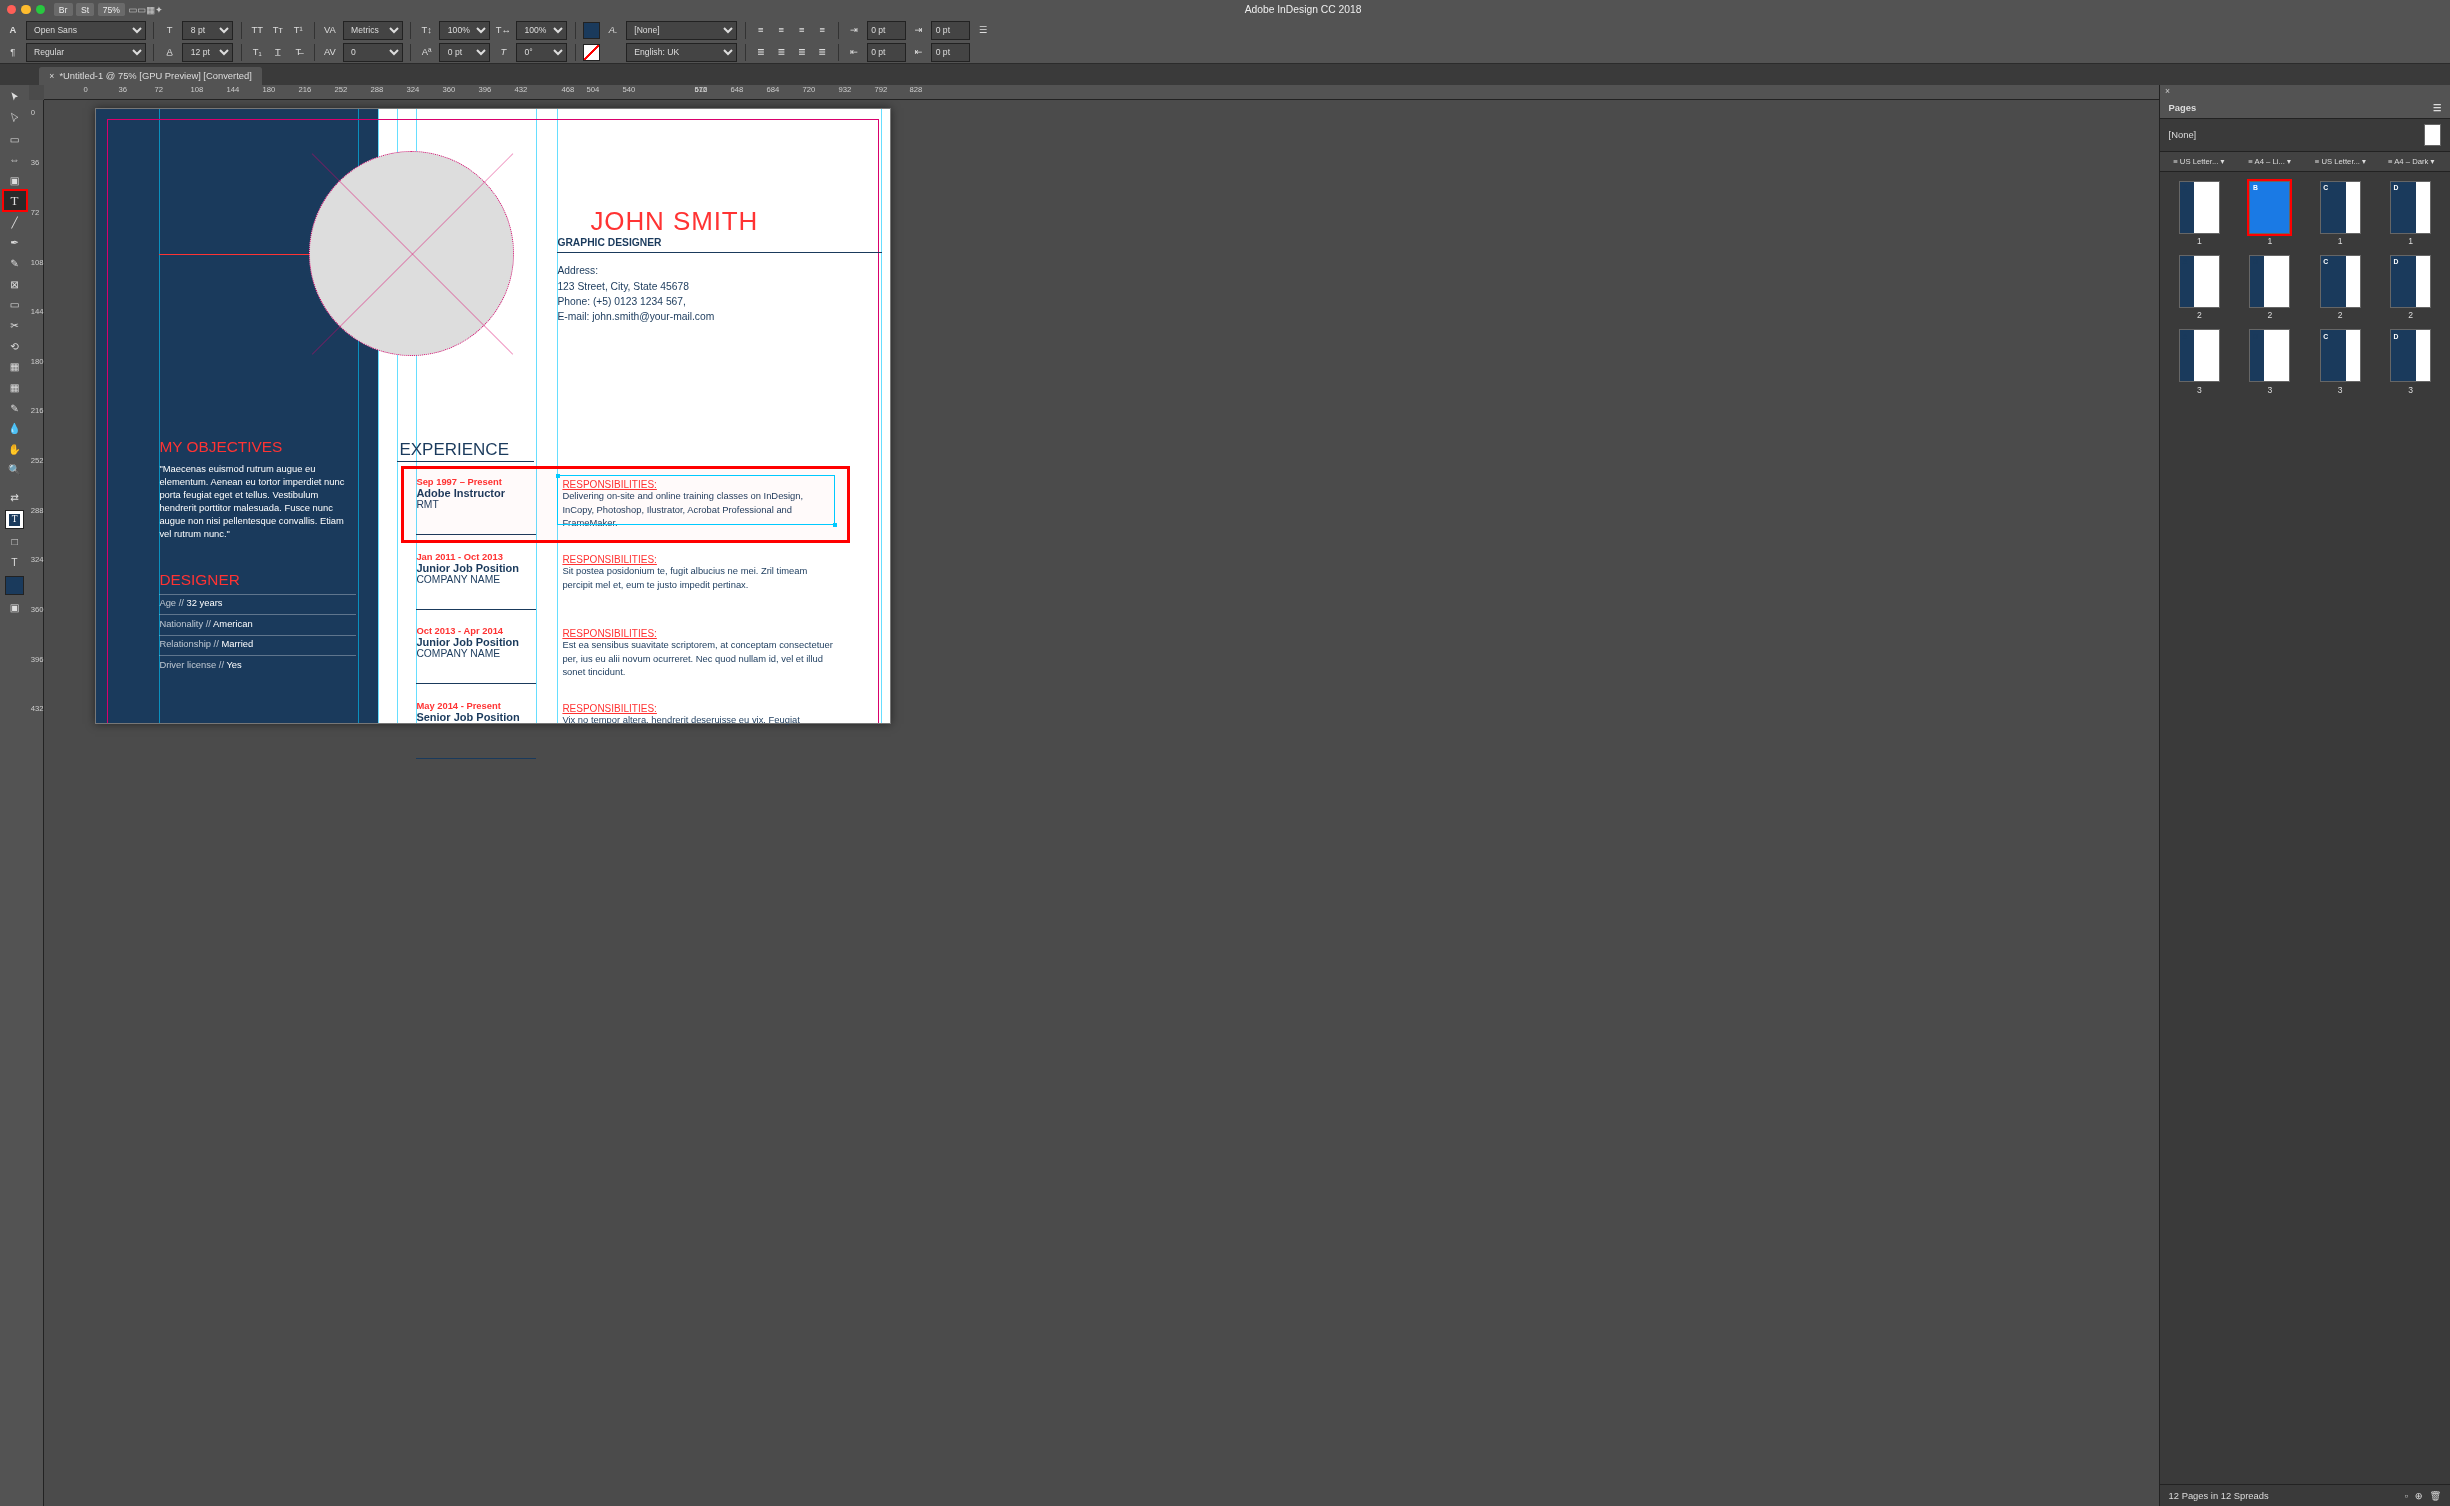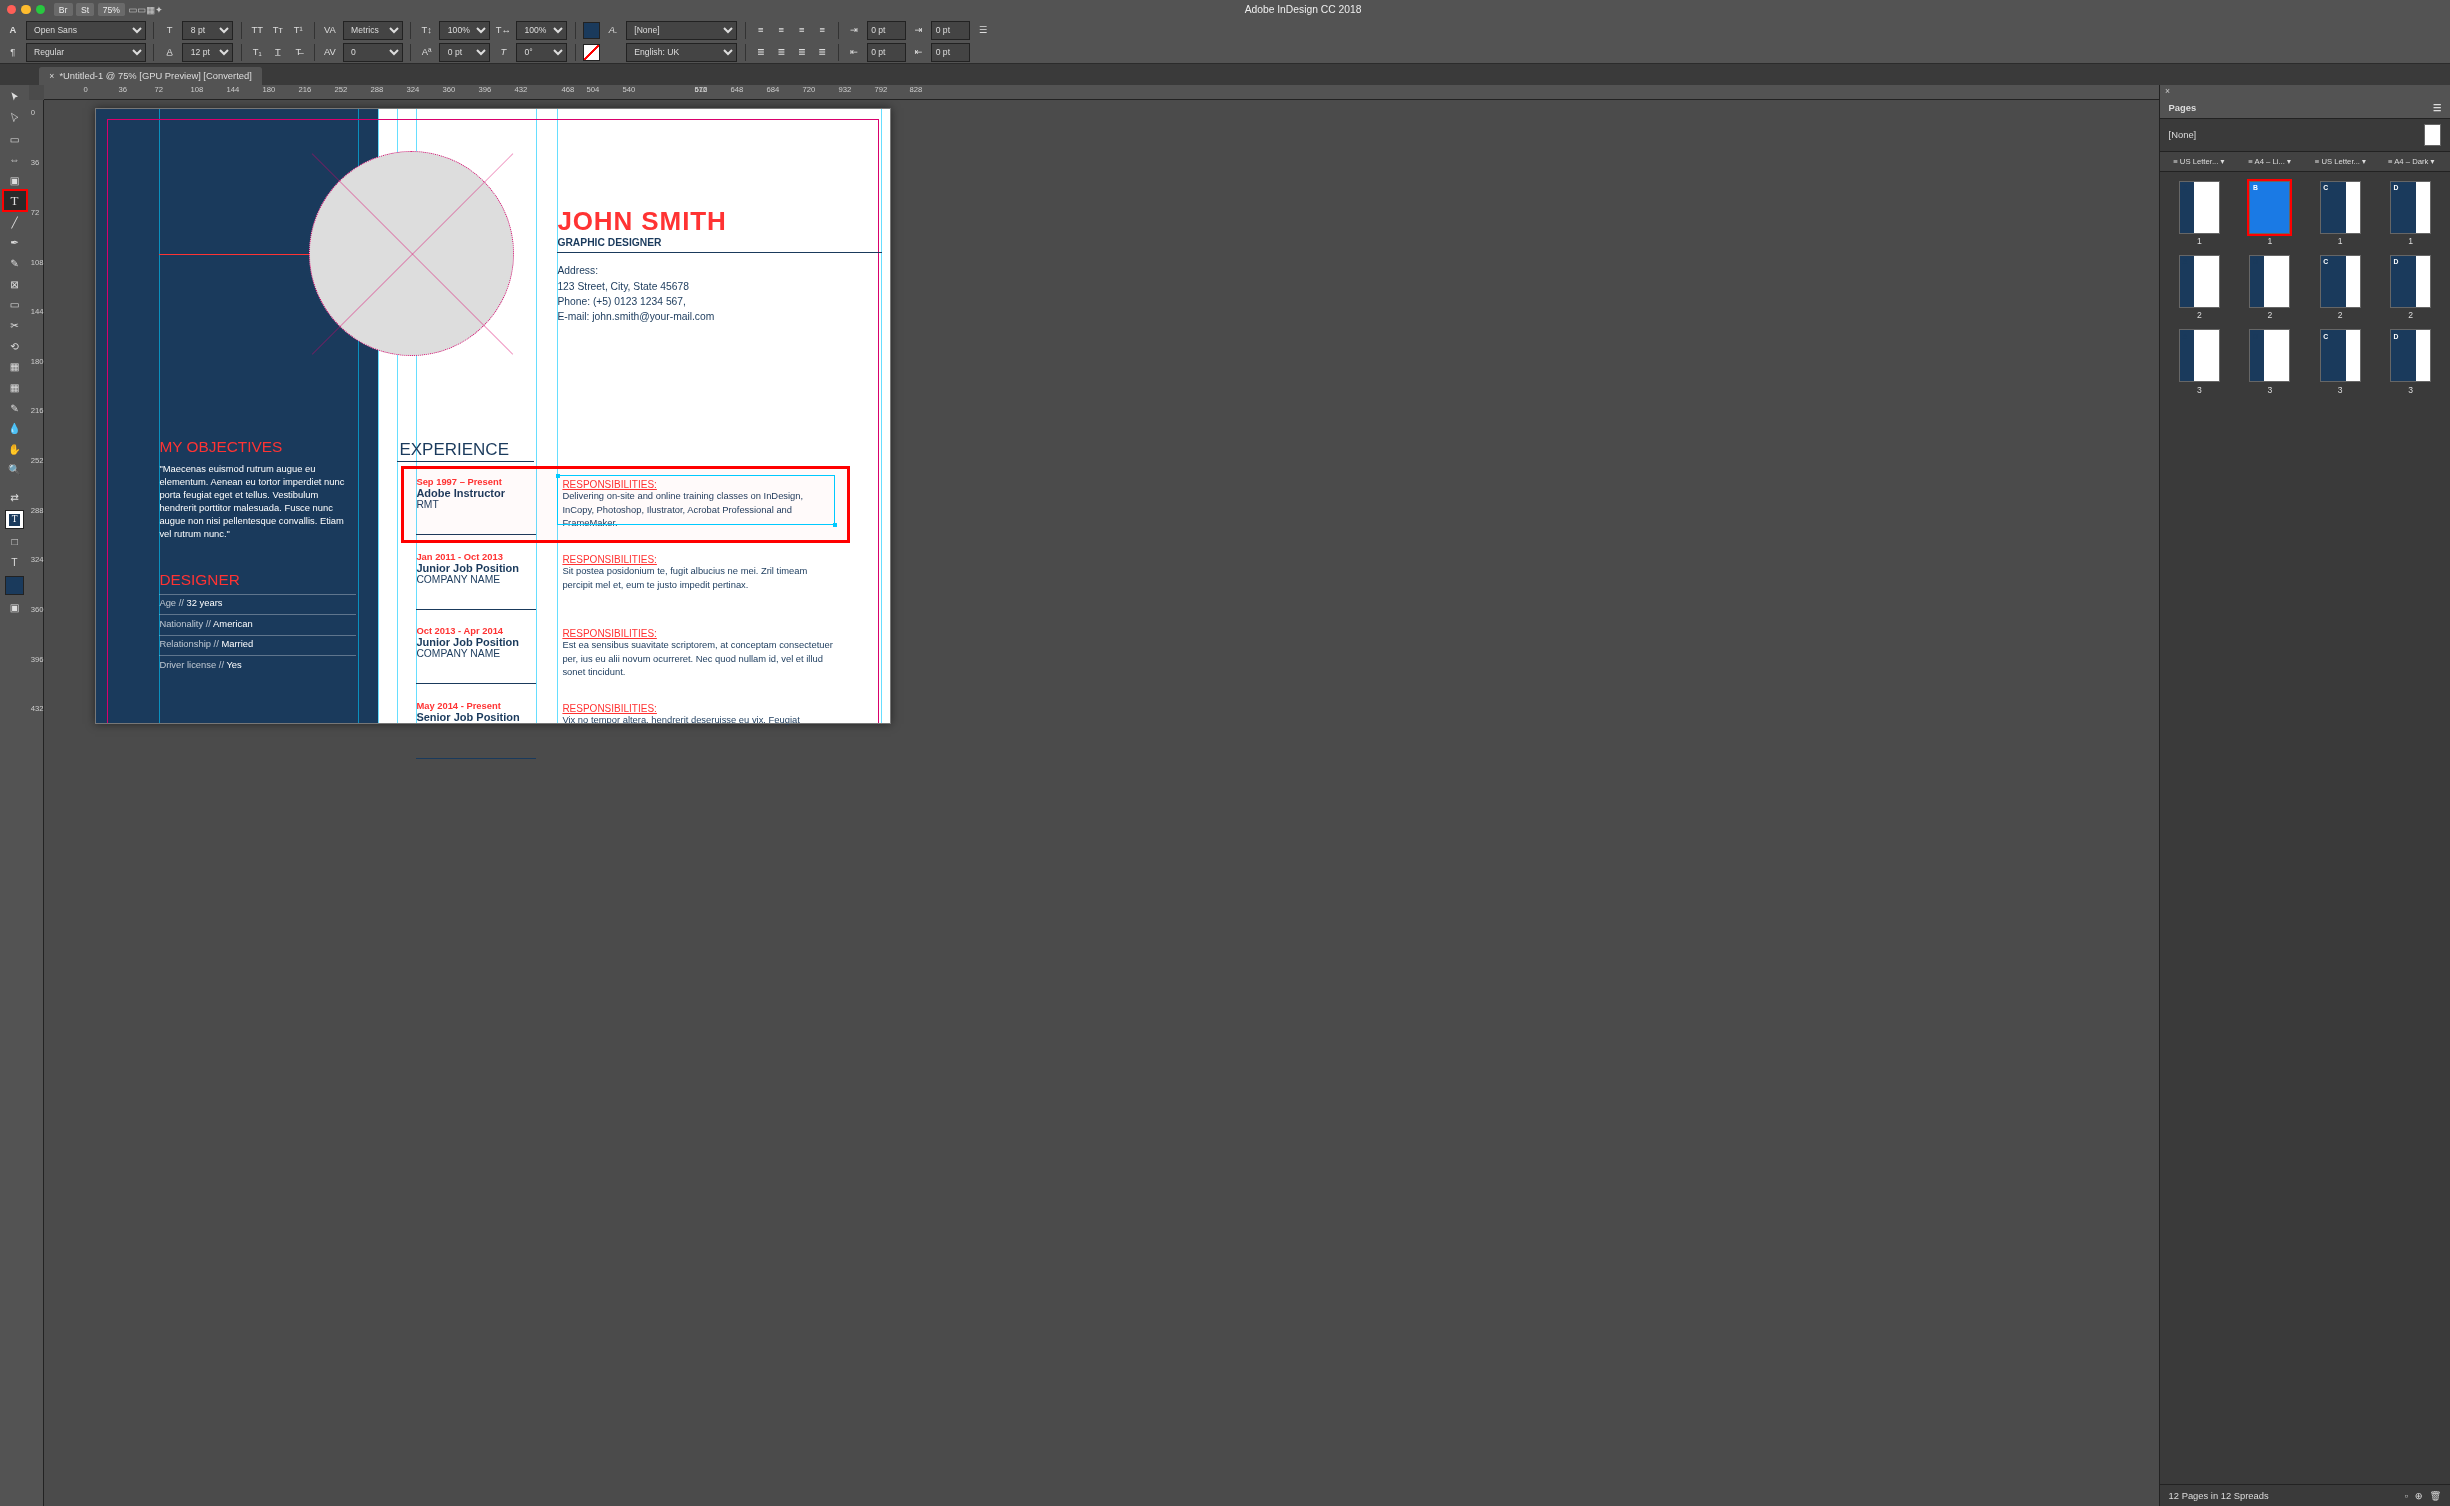--- a/index.html
+++ b/index.html
@@ -55,21 +55,21 @@
 .circle-frame::before { transform: rotate(45deg); }
 .circle-frame::after { transform: rotate(-45deg); }
 
 .sidebar-content { position: absolute; left: 64px; top: 330px; width: 197px; color: #fff; font-size: 9.4px; }
 .sidebar-content h2 { color: #ff3333; font-size: 15.4px; font-weight: normal; margin-bottom: 5.1px; }
 .sidebar-content p { line-height: 1.4; font-size: 9.4px; }
 .sidebar-content .line { border-top: 0.9px solid rgba(255,255,255,.3); margin: 3.4px 0; padding: 2.6px 0; font-size: 9.4px; }
 .sidebar-content .line span.lbl { opacity: .7; }
 
 .main-content { position: absolute; left: 462px; top: 98px; width: 325px; color: #1a3a5c; }
-.main-content h1 { color: #ff3333; font-size: 26px; font-weight: 700; letter-spacing: 0.9px; }
+.main-content h1 { color: #ff3333; font-size: 26px; font-weight: 400; letter-spacing: 0.9px; padding-left: 33px; }
 .main-content .sub { font-size: 10.3px; font-weight: bold; color: #1a3a5c; margin-bottom: 3.4px; }
 .main-content hr { border: none; border-top: 0.9px solid #1a3a5c; margin: 3.4px 0 10.3px; }
 .main-content .addr { font-size: 10.3px; line-height: 1.5; color: #1a3a5c; }
 
 .exp-heading { position: absolute; left: 304px; top: 332px; color: #1a3a5c; font-size: 17px; font-weight: 300; }
 .exp-block { position: absolute; left: 321px; width: 471px; font-size: 9.4px; }
 .exp-block .date { color: #ff3333; font-weight: bold; font-size: 9.4px; }
 .exp-block .job { color: #1a3a5c; font-weight: bold; font-size: 11px; }
 .exp-block .comp { color: #1a3a5c; font-size: 10.3px; }
 .exp-block .resp { color: #ff3333; font-size: 10px; text-transform: uppercase; position: absolute; left: 146px; top: 3px; text-decoration: underline; }

